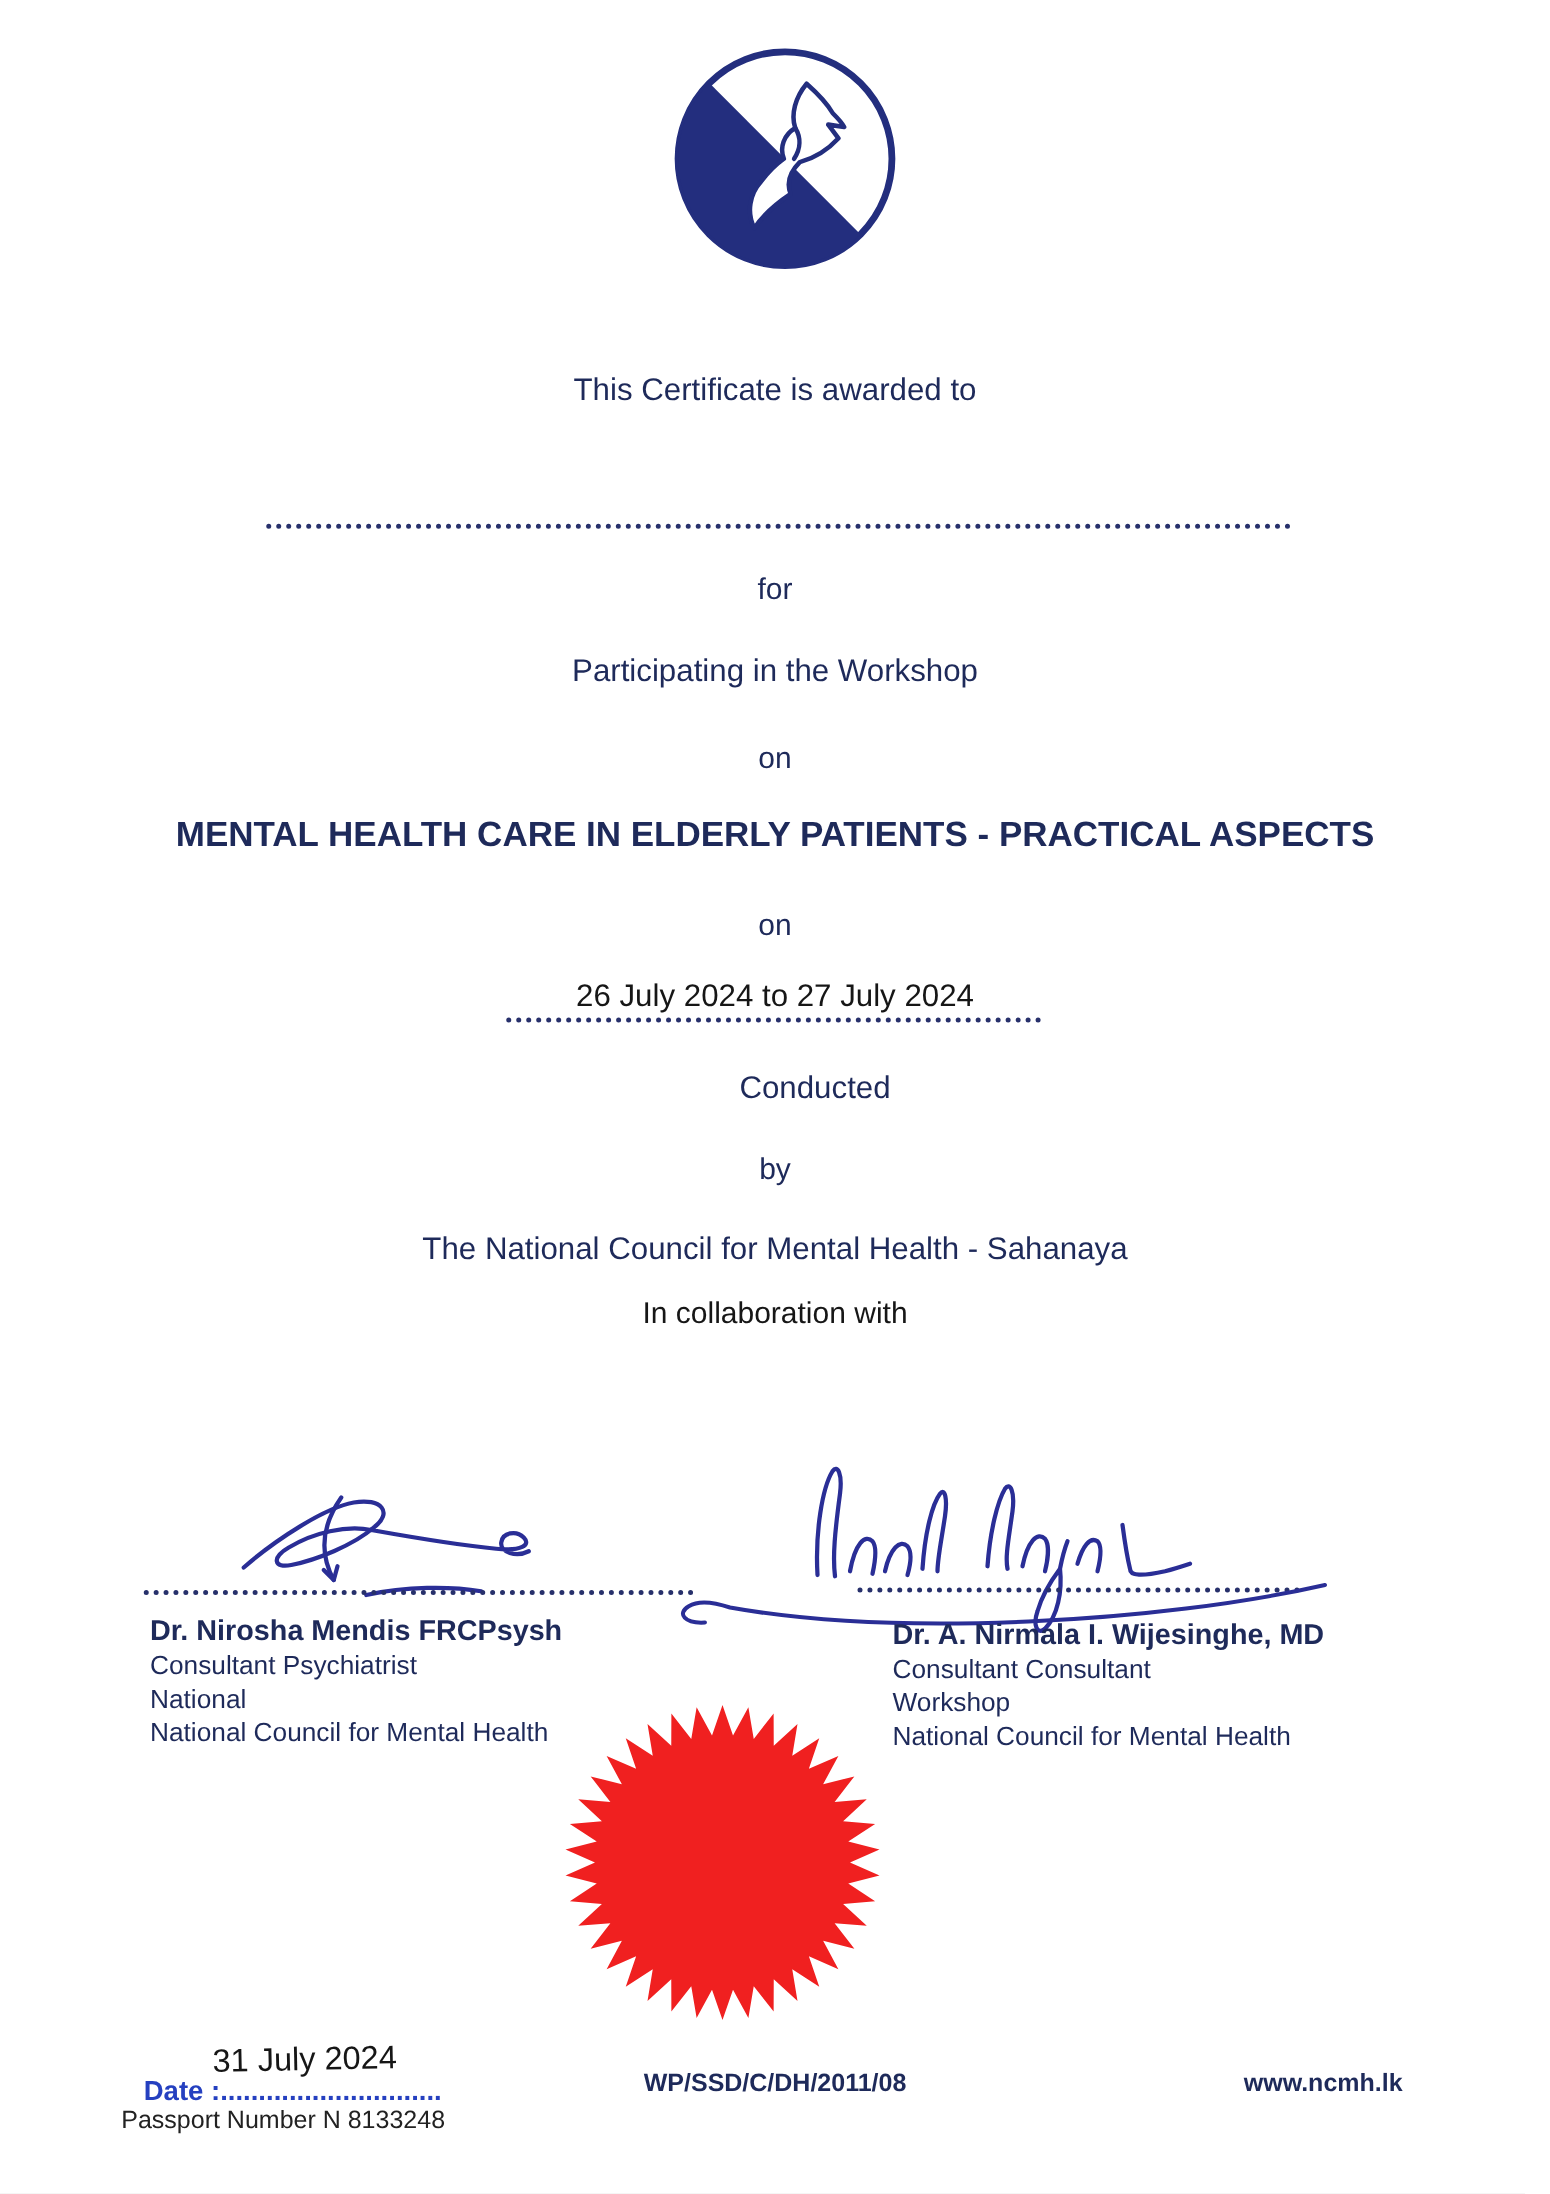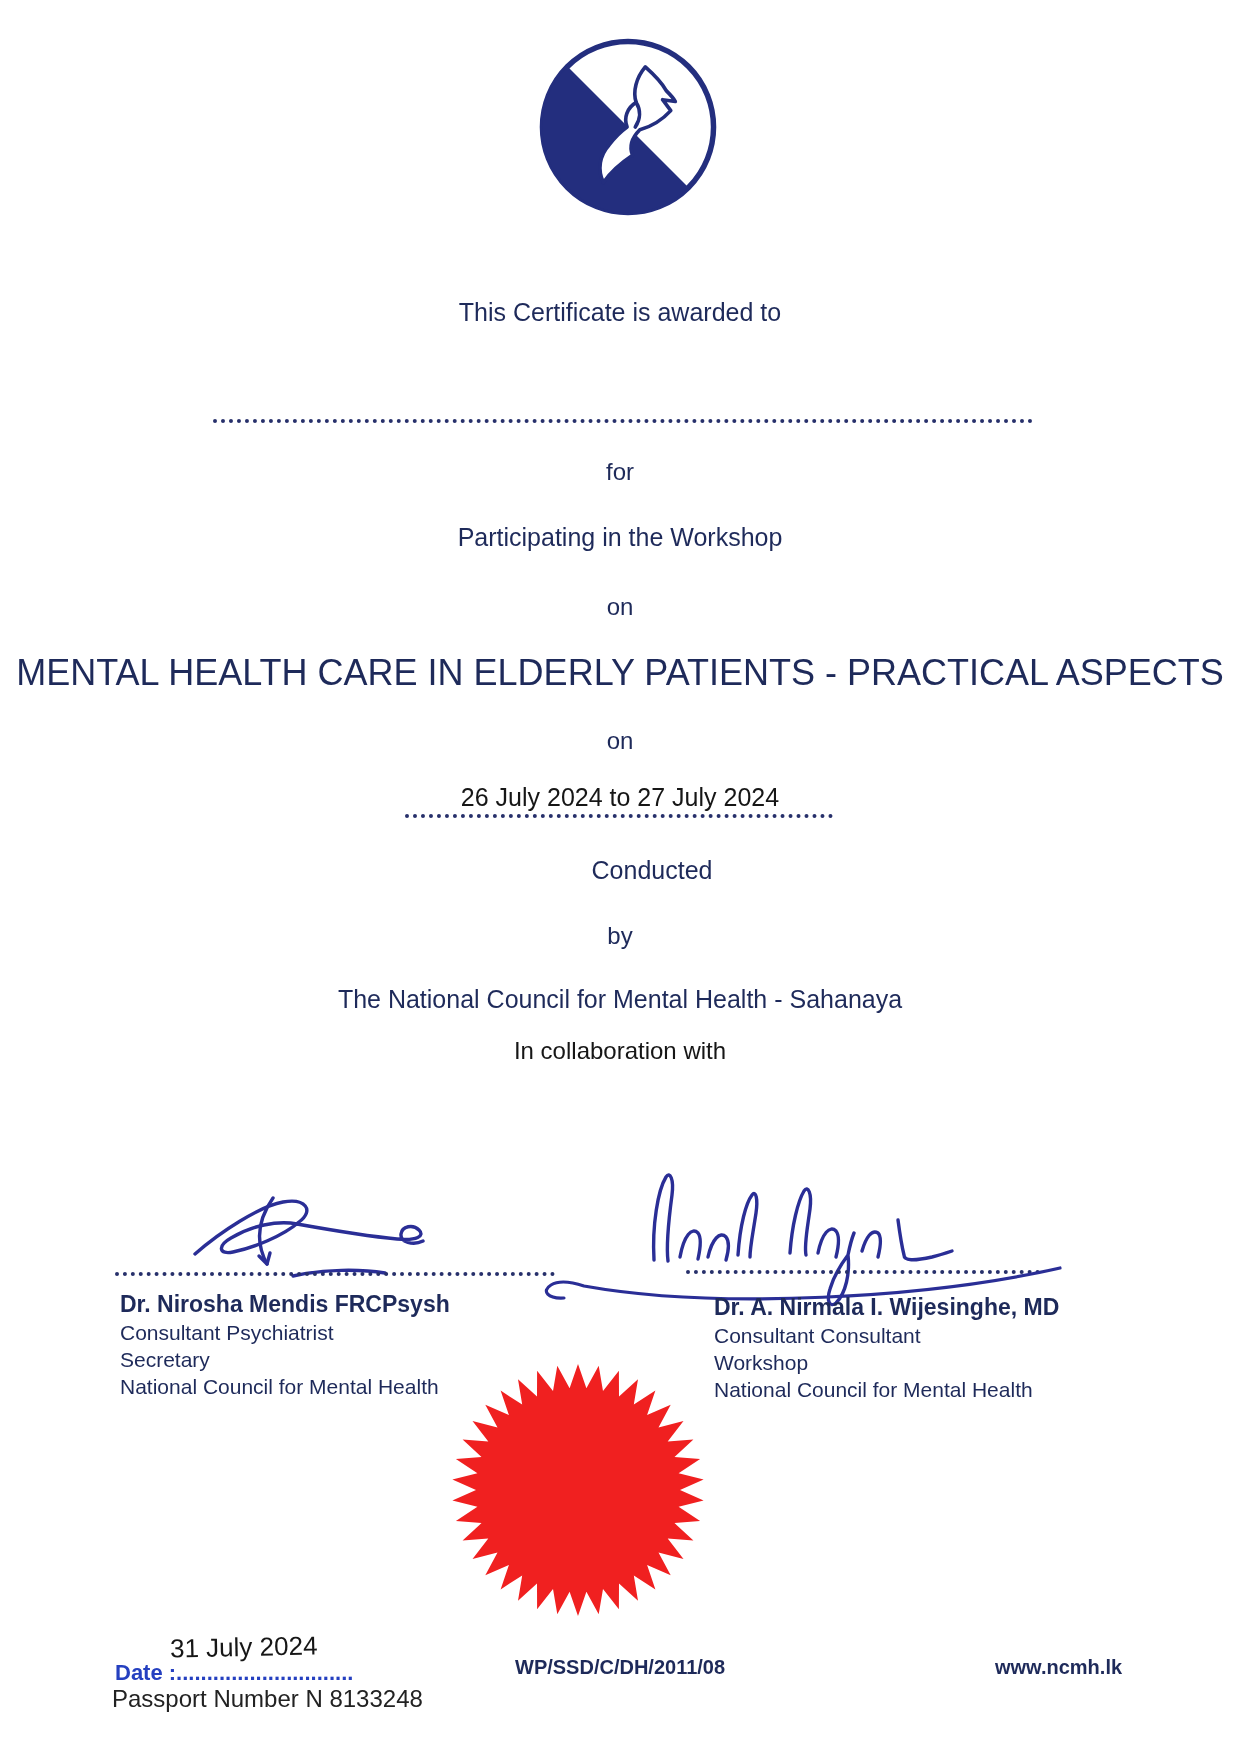--- a/index.html
+++ b/index.html
@@ -40,21 +40,21 @@
   <div class="cx navy" style="top:298px; font-size:25px;">This Certificate is awarded to</div>
 
   <div class="dotline" style="left:213px; top:419px; width:820px;"></div>
 
   <div class="cx navy small-word" style="top:458px;">for</div>
 
   <div class="cx navy" style="top:523px; font-size:25px;">Participating in the Workshop</div>
 
   <div class="cx navy small-word" style="top:593px;">on</div>
 
-  <div class="cx navy" style="top:652px; font-size:36px; font-weight:normal;">MENTAL HEALTH CARE IN ELDERLY PATIENTS - PRACTICAL ASPECTS</div>
+  <div class="cx navy" style="top:652px; font-size:28px; font-weight:bold;">MENTAL HEALTH CARE IN ELDERLY PATIENTS - PRACTICAL ASPECTS</div>
 
   <div class="cx navy small-word" style="top:727px;">on</div>
 
   <div class="cx black" style="top:783px; font-size:25px;">26 July 2024 to 27 July 2024</div>
   <div class="dotline" style="left:405px; top:814px; width:428px;"></div>
 
   <div class="cx navy" style="top:856px; font-size:25px;padding-left:32px;">Conducted</div>
   <div class="cx navy small-word" style="top:922px;">by</div>
 
   <div class="cx navy" style="top:985px; font-size:25px;">The National Council for Mental Health - Sahanaya</div>
@@ -89,35 +89,35 @@
   <div class="dotline" style="left:115px; top:1272px; width:440px;"></div>
   <div class="dotline" style="left:686px; top:1270px; width:354px;"></div>
 
   <svg class="abs" style="left:538px; top:1252px;" width="530" height="60" viewBox="0 0 530 60">
     <path d="M26,46 C10,47 3,39 13,33 C21,28 34,30 46,34 C180,58 390,46 522,16" fill="none" stroke="#2a2e96" stroke-width="3.2" stroke-linecap="round"></path>
   </svg>
 
   <div class="abs sigblock" style="left:120px; top:1290px;">
     <p class="signame">Dr. Nirosha Mendis FRCPsysh</p>
     <p>Consultant Psychiatrist</p>
-    <p>Secretary</p>
+    <p>National</p>
     <p>National Council for Mental Health</p>
   </div>
 
   <div class="abs sigblock" style="left:714px; top:1293px;">
     <p class="signame">Dr. A. Nirmala I. Wijesinghe, MD</p>
     <p>Consultant Consultant</p>
     <p>Workshop</p>
     <p>National Council for Mental Health</p>
   </div>
 
   <svg class="abs" style="left:450px; top:1362px;" width="256" height="256" viewBox="0 0 256 256">
     <polygon points="128.0,2.0 136.4,26.3 148.7,3.7 153.0,29.1 168.9,8.8 169.0,34.6 188.0,17.2 183.8,42.6 205.4,28.6 197.1,53.0 220.7,42.7 208.5,65.4 233.5,59.1 217.7,79.5 243.4,77.4 224.5,94.9 250.1,97.1 228.6,111.2 253.6,117.6 230.0,128.0 253.6,138.4 228.6,144.8 250.1,158.9 224.5,161.1 243.4,178.6 217.7,176.5 233.5,196.9 208.5,190.6 220.7,213.3 197.1,203.0 205.4,227.4 183.8,213.4 188.0,238.8 169.0,221.4 168.9,247.2 153.0,226.9 148.7,252.3 136.4,229.7 128.0,254.0 119.6,229.7 107.3,252.3 103.0,226.9 87.1,247.2 87.0,221.4 68.0,238.8 72.2,213.4 50.6,227.4 58.9,203.0 35.3,213.3 47.5,190.6 22.5,196.9 38.3,176.5 12.6,178.6 31.5,161.1 5.9,158.9 27.4,144.8 2.4,138.4 26.0,128.0 2.4,117.6 27.4,111.2 5.9,97.1 31.5,94.9 12.6,77.4 38.3,79.5 22.5,59.1 47.5,65.4 35.3,42.7 58.9,53.0 50.6,28.6 72.2,42.6 68.0,17.2 87.0,34.6 87.1,8.8 103.0,29.1 107.3,3.7 119.6,26.3" fill="#f02020"></polygon>
   </svg>
 
   <div class="abs black" style="left:170px; top:1632px; font-size:26px; transform:rotate(-1.2deg);">31 July 2024</div>
   <div class="abs" style="left:115px; top:1660px; font-size:22px; font-weight:bold; color:#2540c0;">Date :.............................</div>
-  <div class="abs" style="left:112px; top:1685px; font-size:24px; color:#222222;">Passport Number N 8133248</div>
+  <div class="abs" style="left:97px; top:1685px; font-size:20px; color:#222222;">Passport Number N 8133248</div>
 
   <div class="abs footer-bold" style="left:515px; top:1656px;">WP/SSD/C/DH/2011/08</div>
   <div class="abs footer-bold" style="left:995px; top:1656px;">www.ncmh.lk</div>
 
 </div>
 
 </body></html>

